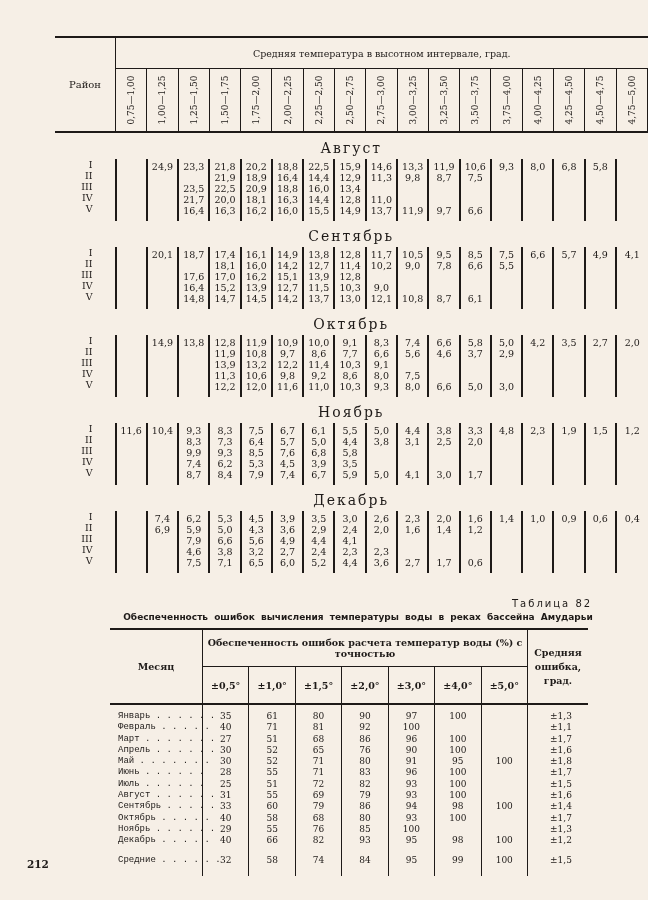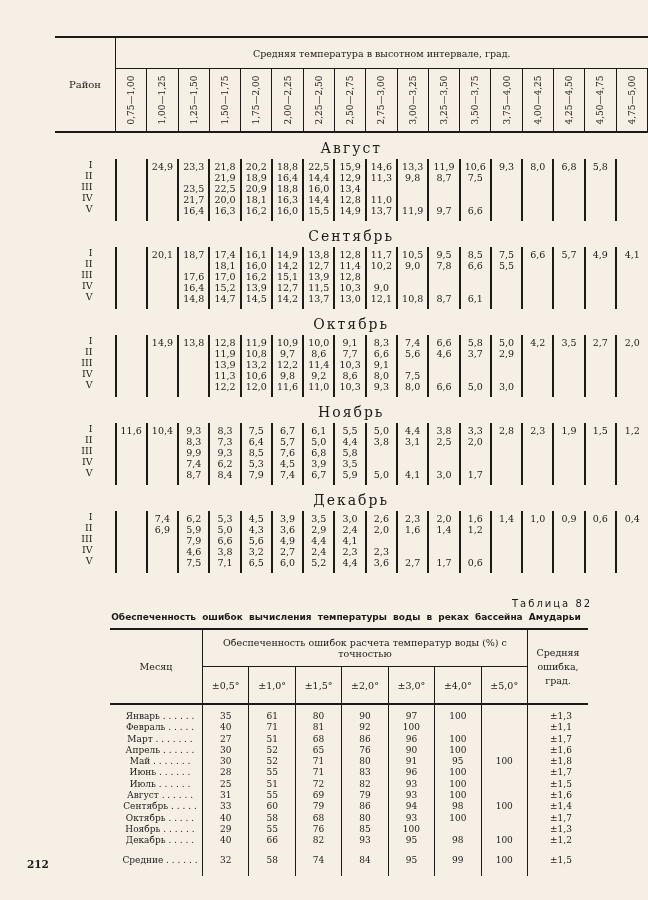--- a/index.html
+++ b/index.html
@@ -19,31 +19,31 @@
   .rayon-h { width: 60px; font-size: 10px; font-weight: normal; border-right: 1px solid #1e1a18; vertical-align: middle; }
   .group-h { font-size: 9.5px; font-weight: normal; height: 30px; border-bottom: 1px solid #1e1a18; text-align: center; }
   .int-h { height: 62px; font-size: 9px; font-weight: normal; border-right: 1px solid #1e1a18; position: relative; }
   .int-h span { position: absolute; left: 50%; top: 50%; transform: translate(-50%,-50%) rotate(-90deg); white-space: nowrap; }
   .month-row td { text-align: center; font-size: 14px; letter-spacing: 2px; height: 22px; padding-top: 4px; }
   .data-row td { vertical-align: top; font-size: 9.5px; line-height: 11px; text-align: center; }
   .data-row td.cell { border-left: 2px solid #1e1a18; height: 60px; padding-top: 2px; }
   .data-row td.roman { text-align: right; padding-right: 22px; font-size: 9.5px; line-height: 11px; }
   .data-row td.cell div { height: 11px; }
   .tbl-label { position: absolute; left: 512px; top: 598px; font-size: 10px; letter-spacing: 2px; font-family: "DejaVu Sans", sans-serif; }
-  .tbl-title { position: absolute; left: 106px; top: 612px; width: 480px; text-align: center; font-size: 9px; font-weight: bold; word-spacing: 3px; font-family: "DejaVu Sans", sans-serif; }
+  .tbl-title { position: absolute; left: 118px; top: 612px; width: 480px; text-align: center; font-size: 9px; font-weight: bold; word-spacing: 3px; font-family: "DejaVu Sans", sans-serif; }
   .t2 { position: absolute; left: 110px; top: 628px; width: 478px; }
   .t2 table { border-collapse: collapse; width: 478px; table-layout: fixed; }
-  .t2 th { font-weight: normal; font-size: 9.5px; }
+  .t2 th { font-weight: bold; font-size: 9.5px; }
   .t2 .top { border-top: 2px solid #1e1a18; }
   .t2 .month-h { width: 90px; border-right: 1px solid #1e1a18; border-bottom: 2px solid #1e1a18; }
   .t2 .group2 { height: 34px; border-bottom: 1px solid #1e1a18; font-size: 9.5px; }
   .t2 .acc { height: 34px; border-right: 1px solid #1e1a18; border-bottom: 2px solid #1e1a18; font-size: 9.5px; border-radius: 7px; }
   .t2 .avg-h { width: 58px; border-left: 1px solid #1e1a18; border-bottom: 2px solid #1e1a18; font-size: 9.5px; line-height: 14px; }
   .t2 td { font-size: 9px; line-height: 11.3px; text-align: center; vertical-align: top; border-right: 1px solid #1e1a18; padding: 0; }
-  .t2 td.mname { text-align: center; padding-left: 8px; white-space: nowrap; }
+  .t2 td.mname { text-align: center; padding-left: 8px; white-space: nowrap; font-family: Liberation Mono, monospace; }
   .t2 td.lastcol { border-right: none; text-align: left; padding-left: 22px; }
   .t2 tr.gap td { height: 8px; }
   .t2 tr.first td { padding-top: 6px; }
   .t2 tr.avg td { padding-bottom: 10px; }
   .pagenum { position: absolute; left: 27px; top: 858px; font-size: 10.5px; font-weight: bold; }
 </style>
 </head>
 <body>
 
 <div class="page">
@@ -592,21 +592,21 @@
               <div>3,0</div>
             </td>
             <td class="cell">
               <div>3,3</div>
               <div>2,0</div>
               <div></div>
               <div></div>
               <div>1,7</div>
             </td>
             <td class="cell">
-              <div>2,8</div>
+              <div>4,8</div>
               <div></div>
               <div></div>
               <div></div>
               <div></div>
             </td>
             <td class="cell">
               <div>2,3</div>
               <div></div>
               <div></div>
               <div></div>

